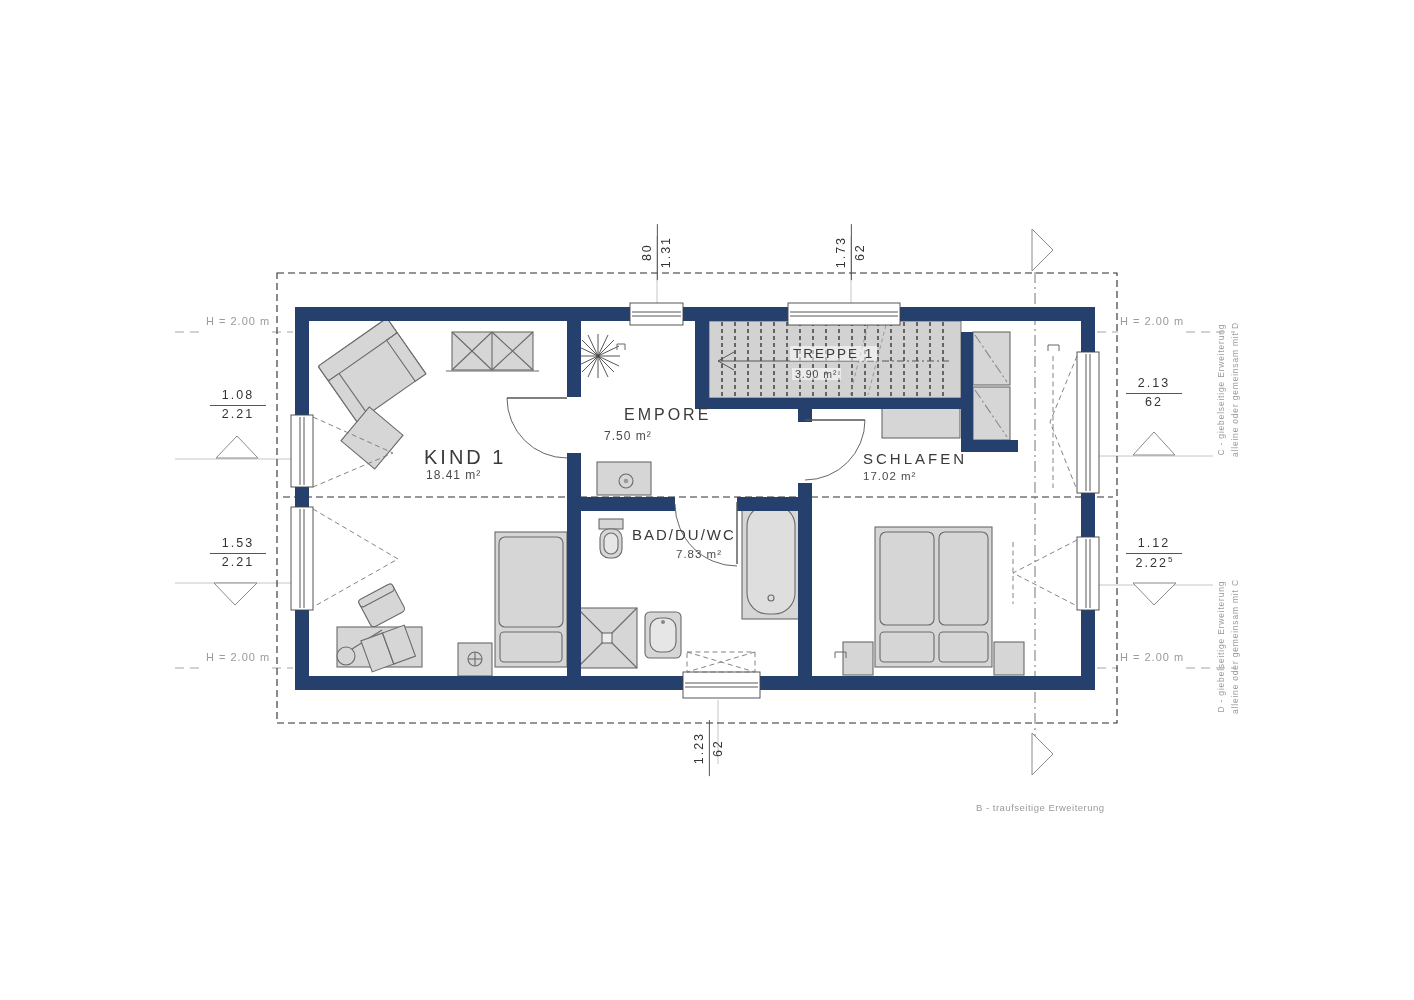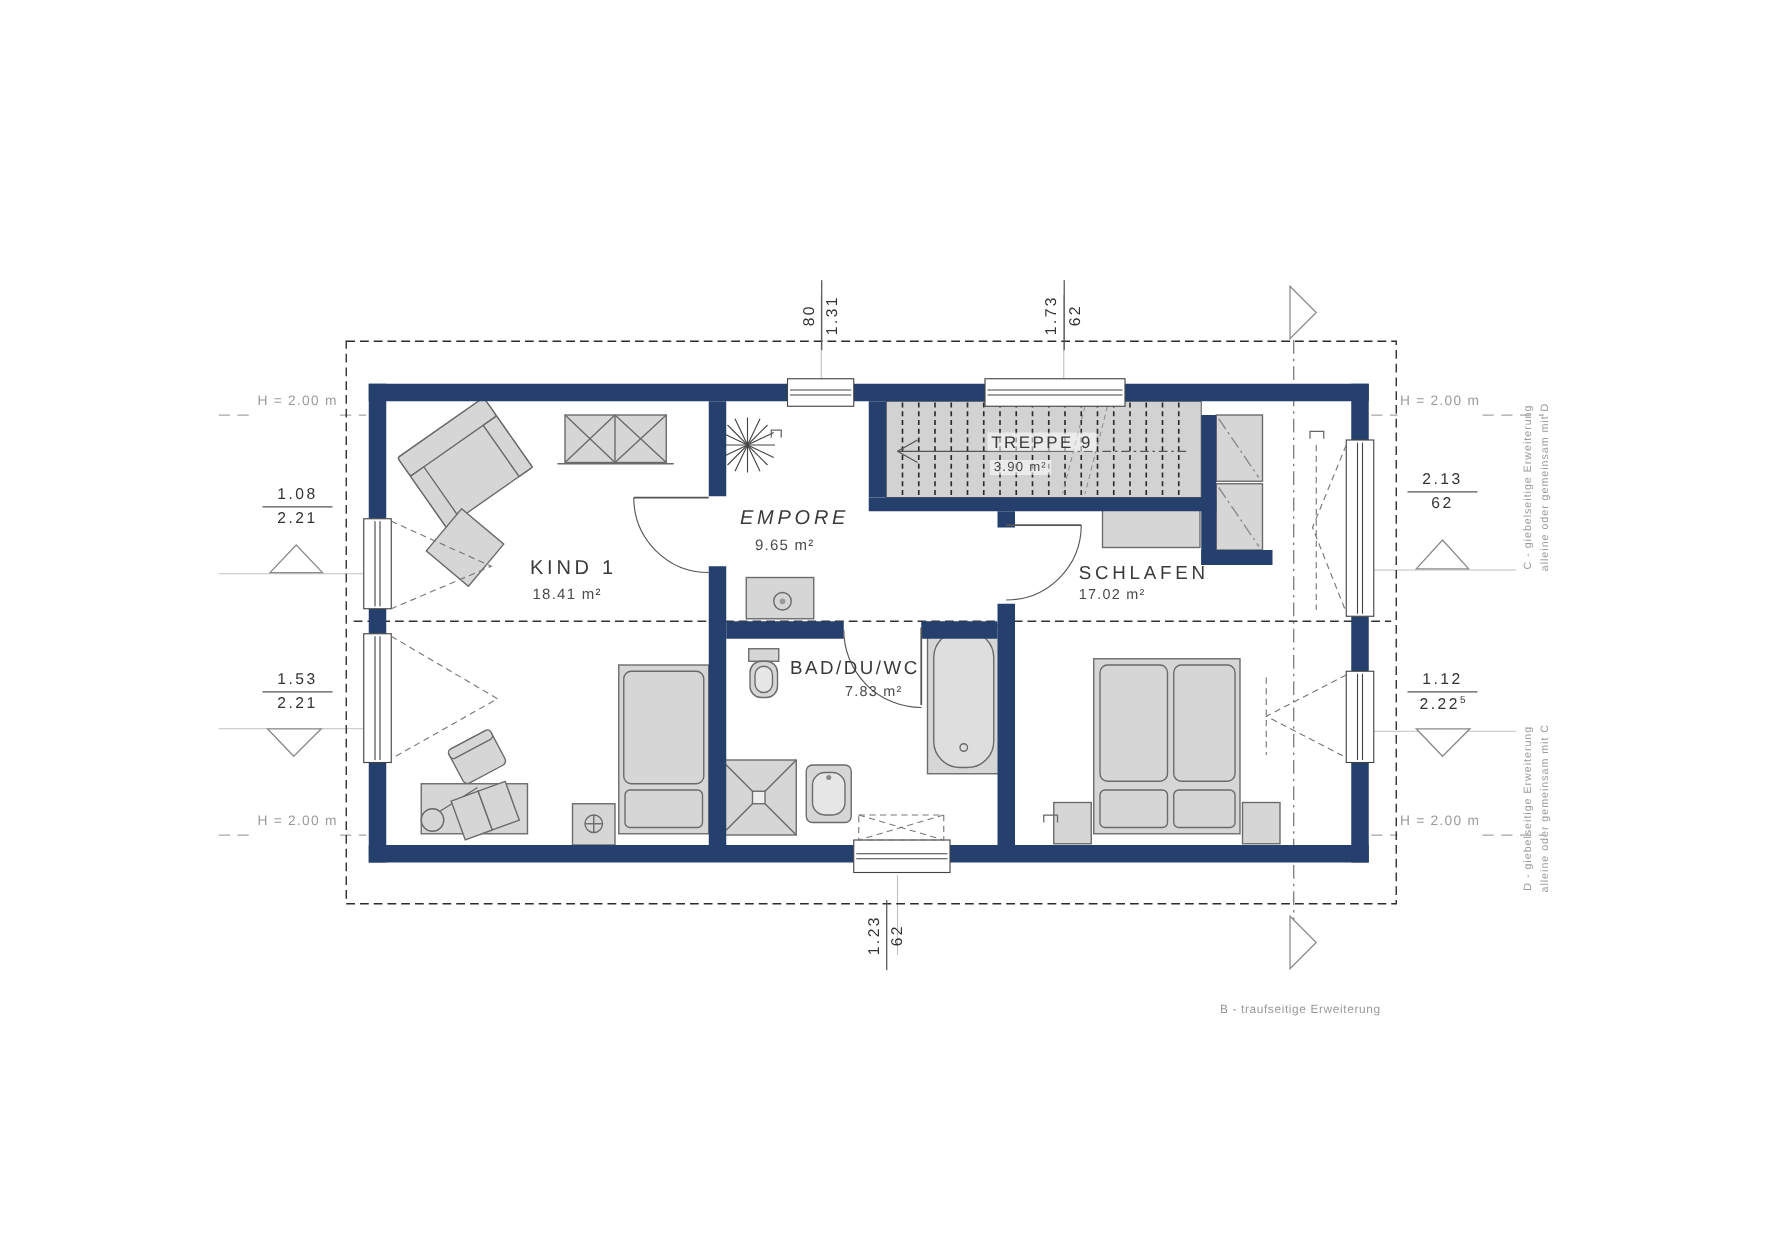--- a/index.html
+++ b/index.html
@@ -289,33 +289,33 @@
   <g fill="#ffffff" stroke="#8a8a8a" stroke-width="1">
     <path d="M237,436 L258,458 L216,458 Z"></path>
     <path d="M214,583 L257,583 L235,605 Z"></path>
     <path d="M1154,432 L1175,455 L1133,455 Z"></path>
     <path d="M1133,583 L1176,583 L1154,605 Z"></path>
     <path d="M1032,229 L1032,271 L1053,250 Z"></path>
     <path d="M1032,733 L1032,775 L1053,754 Z"></path>
   </g>
 </svg>
 
-<div class="abs room-name" style="left:424px;top:446px;font-size:16px;">KIND 1</div>
+<div class="abs room-name" style="left:424px;top:446px;font-size:20px;">KIND 1</div>
 <div class="abs room-area" style="left:426px;top:468px;">18.41 m²</div>
 
-<div class="abs room-name" style="left:592px;top:406px;font-style:italic;">EMPORE</div>
-<div class="abs room-area" style="left:604px;top:429px;">9.65 m²</div>
+<div class="abs room-name" style="left:624px;top:406px;">EMPORE</div>
+<div class="abs room-area" style="left:604px;top:429px;">7.50 m²</div>
 
 <div class="abs room-name" style="left:632px;top:526px;font-size:15px;letter-spacing:2px;">BAD/DU/WC</div>
 <div class="abs room-area" style="left:632px;top:548px;font-size:11.5px;margin-left:44px;">7.83 m²</div>
 
 <div class="abs room-name" style="left:863px;top:450px;font-size:15px;">SCHLAFEN</div>
 <div class="abs room-area" style="left:863px;top:470px;font-size:11.5px;">17.02 m²</div>
 
-<div class="abs room-name on-stairs" style="left:790px;top:346px;font-size:13.5px;letter-spacing:2px;">TREPPE 9</div>
+<div class="abs room-name on-stairs" style="left:790px;top:346px;font-size:13.5px;letter-spacing:2px;">TREPPE 1</div>
 <div class="abs room-area on-stairs" style="left:792px;top:368px;font-size:10.5px;text-align:right;">3.90 m²</div>
 
 <div class="abs frac rotfrac" style="left:629px;top:235px;">
   <span class="num">80</span>
   <span class="den">1.31</span>
 </div>
 <div class="abs frac rotfrac" style="left:823px;top:235px;">
   <span class="num">1.73</span>
   <span class="den">62</span>
 </div>

